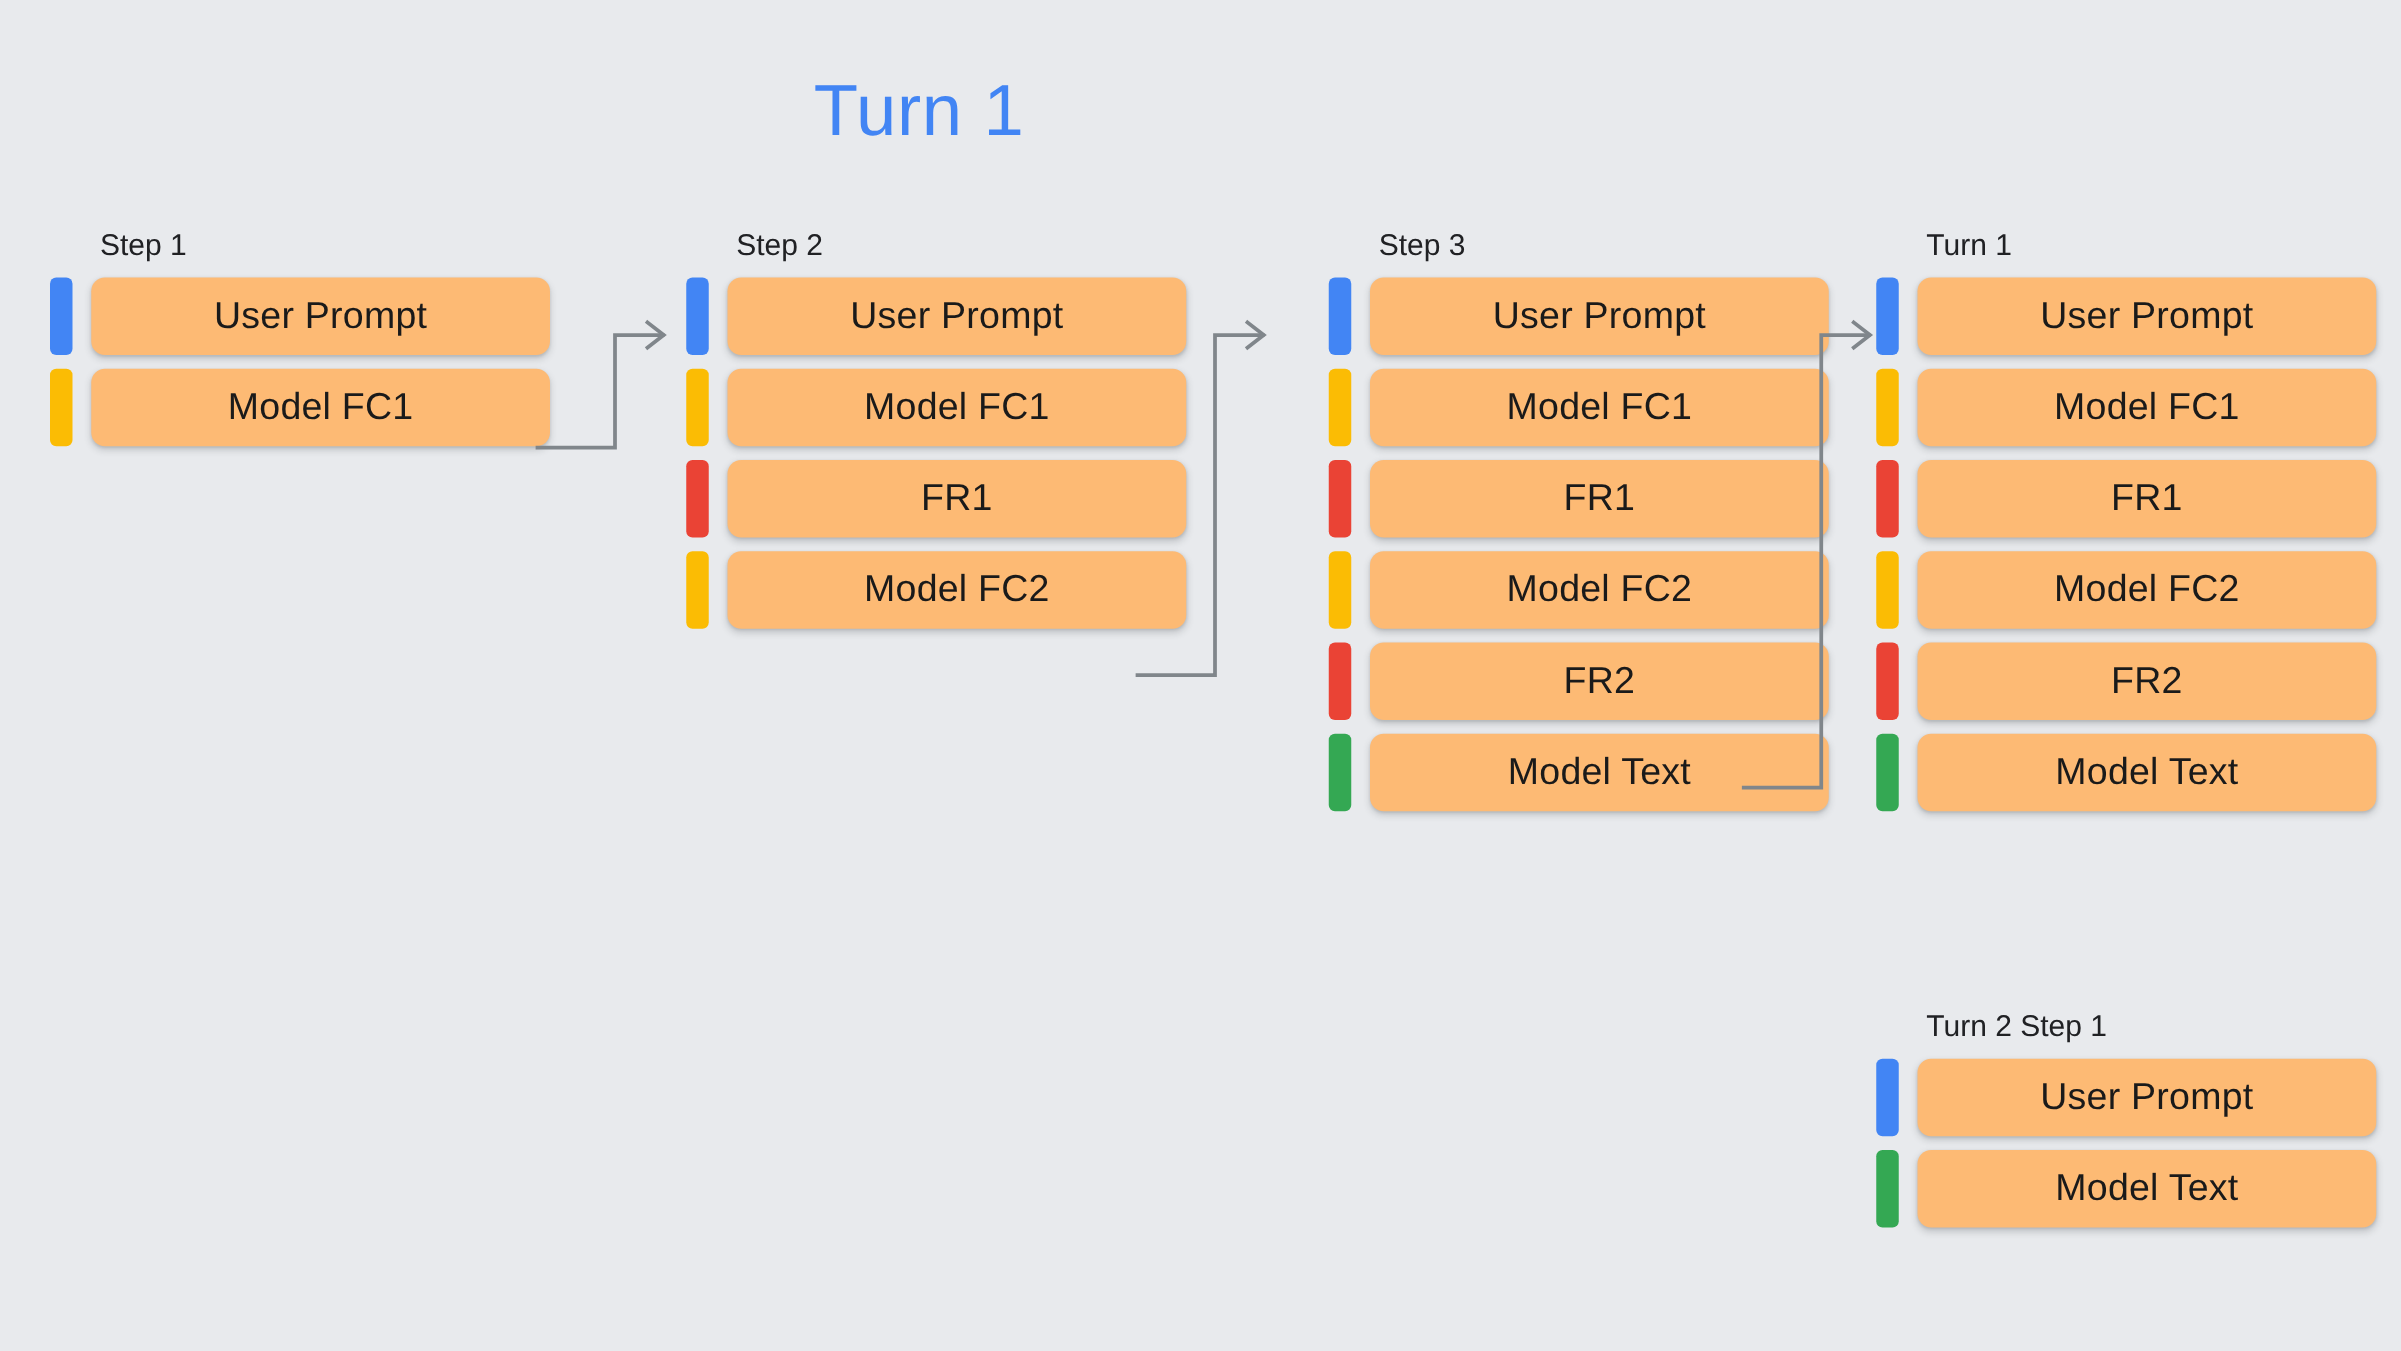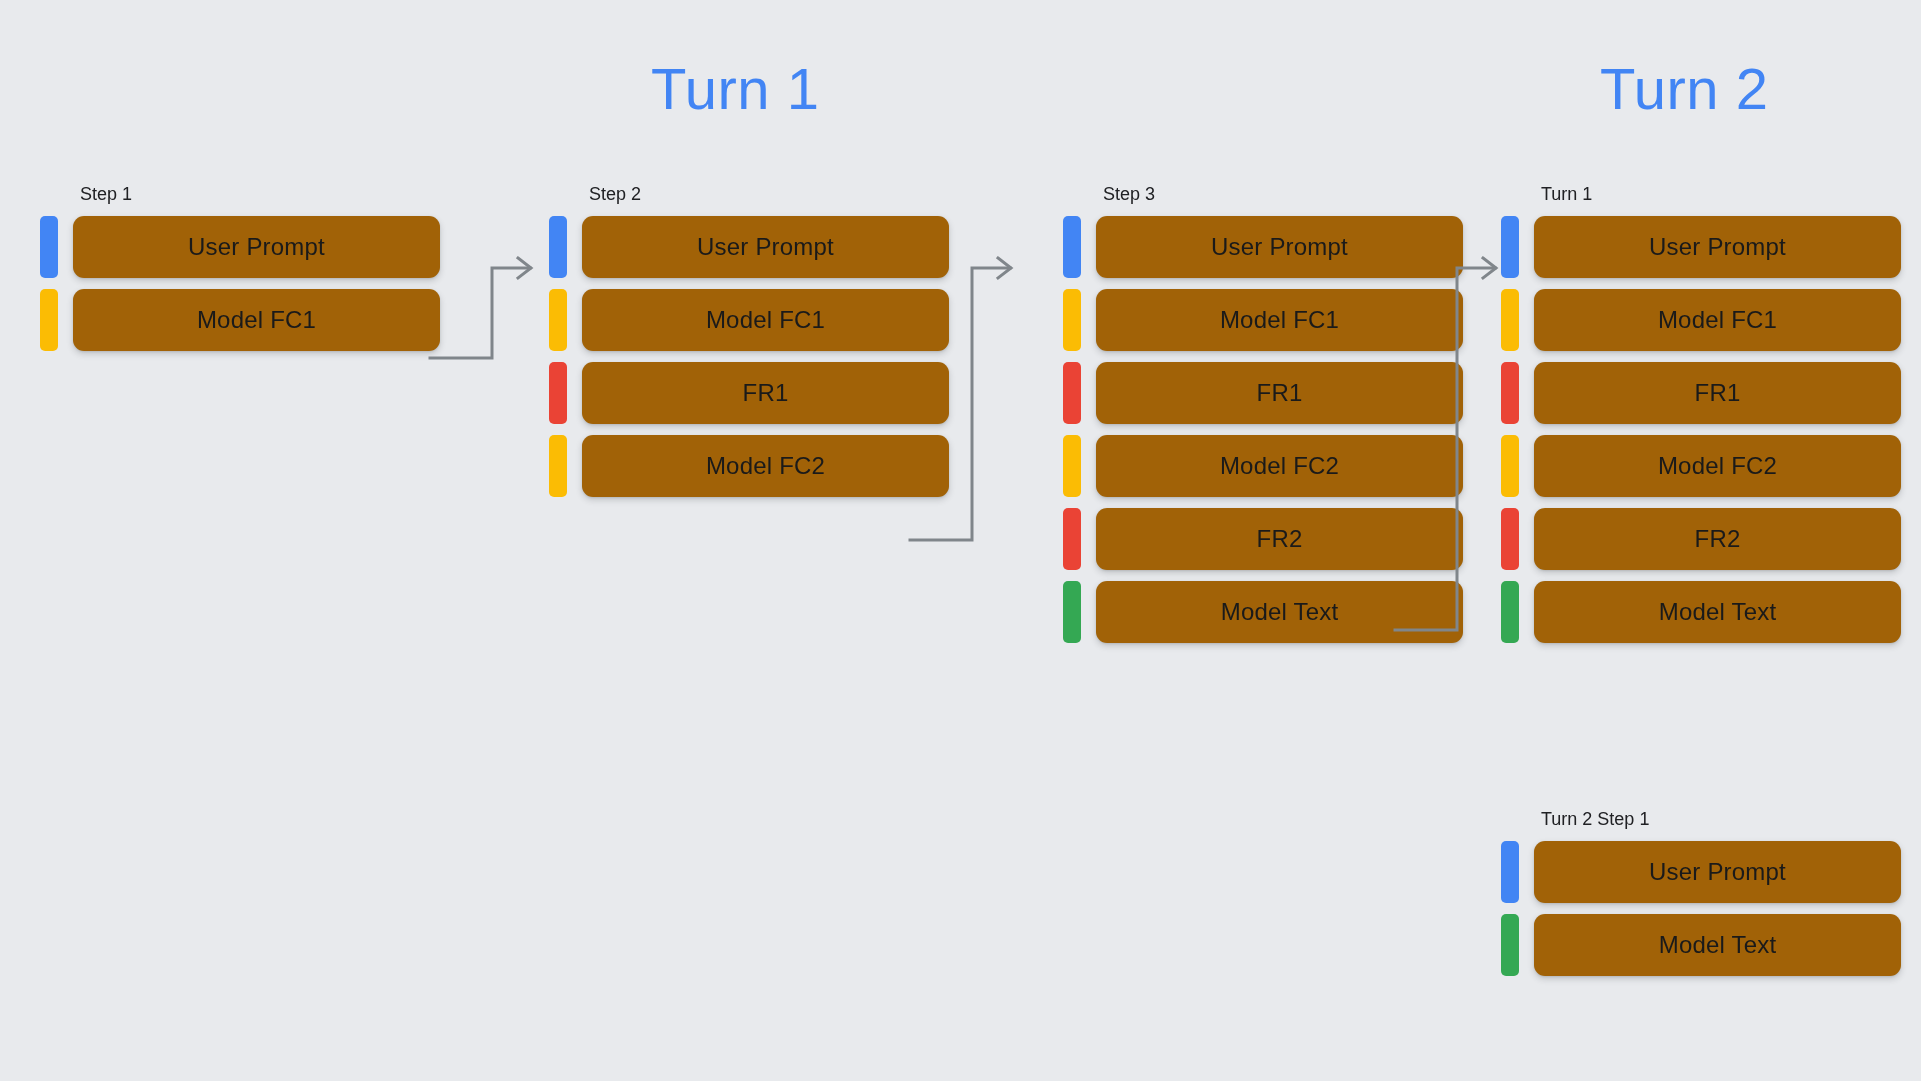--- a/index.html
+++ b/index.html
@@ -36,21 +36,21 @@
   .column {
     position: absolute;
     top: 185px;
   }
   #col-step-1 { left: 40px;   width: 400px; }
   #col-step-2 { left: 533px;  width: 400px; margin-left: 16px; }
   #col-step-3 { left: 1015px; width: 400px; margin-left: 48px; }
   #col-turn-1 { left: 1501px; width: 400px; }
 
   .column-label {
-    font-size: 18px;
+    font-size: 24px;
     color: #202124;
     margin: 0 0 13px 40px;
     line-height: 1;
     white-space: nowrap;
   }
 
   
   .row {
     display: flex;
     align-items: stretch;
@@ -65,27 +65,27 @@
     flex: 0 0 auto;
     margin-right: 15px;
   }
   .bar.blue   { background: #4285f4; }
   .bar.yellow { background: #fbbc04; }
   .bar.red    { background: #ea4335; }
   .bar.green  { background: #34a853; }
 
   .card {
     flex: 1 1 auto;
-    background: #a16207;
+    background: #fdba74;
     border-radius: 11px;
     box-shadow: 0 3px 6px rgba(60,64,67,0.22), 0 1px 2px rgba(60,64,67,0.12);
     display: flex;
     align-items: center;
     justify-content: center;
-    font-size: 24px;
+    font-size: 30px;
     color: #1a1a1a;
     letter-spacing: 0.2px;
     white-space: nowrap;
   }
 
   
   #col-turn2-step1 {
     position: absolute;
     left: 1501px;
     top: 810px;
@@ -101,21 +101,20 @@
   #connector-1 { left: 430px;  top: 250px; }
   #connector-2 { left: 910px;  top: 250px; }
   #connector-3 { left: 1395px; top: 250px; }
 </style>
 </head>
 <body>
 
 <div class="canvas">
 
   <div class="turn-title" id="turn-title-1">Turn 1</div>
-  <div class="turn-title" id="turn-title-2">Turn 2</div>
 
   <div class="column" id="col-step-1">
     <div class="column-label">Step 1</div>
     <div class="row">
       <div class="bar blue"></div>
       <div class="card">User Prompt</div>
     </div>
     <div class="row">
       <div class="bar yellow"></div>
       <div class="card">Model FC1</div>

